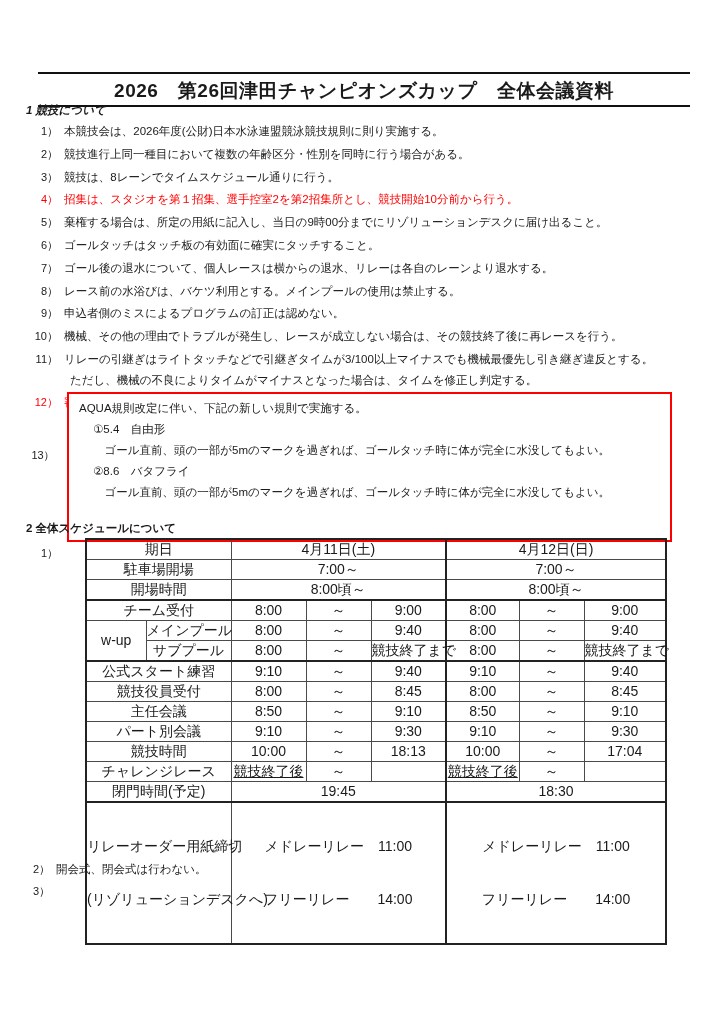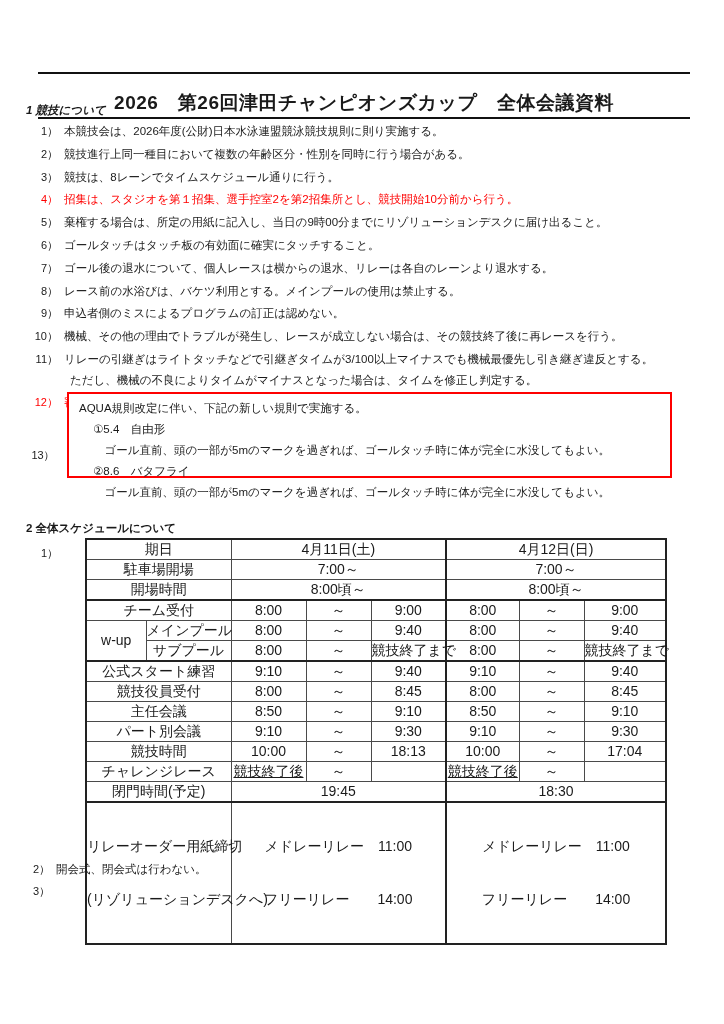--- a/index.html
+++ b/index.html
@@ -23,21 +23,21 @@
   }
 
   
   .title-wrap {
     position: absolute;
     left: 38px;
     top: 72px;
     width: 652px;
     border-top: 2px solid #111;
     border-bottom: 2px solid #111;
-    padding: 18px 0 3px 0;
+    padding: 6px 0 3px 0;
     text-align: center;
   }
   .title-text {
     font-size: 19px;
     font-weight: bold;
     letter-spacing: 0.5px;
     white-space: pre;
     line-height: 1.15;
   }
 
@@ -90,21 +90,21 @@
     width: 30px;
     text-align: center;
     font-size: 11px;
     white-space: pre;
   }
   #red-box {
     position: absolute;
     left: 67px;
     top: 392px;
     width: 605px;
-    height: 86px;
+    height: 150px;
     border: 2px solid #fe0000;
     box-sizing: border-box;
     background: #ffffff;
   }
   .box-line {
     position: absolute;
     font-size: 11.5px;
     line-height: 1.3;
     white-space: pre;
     color: #1a1a1a;

